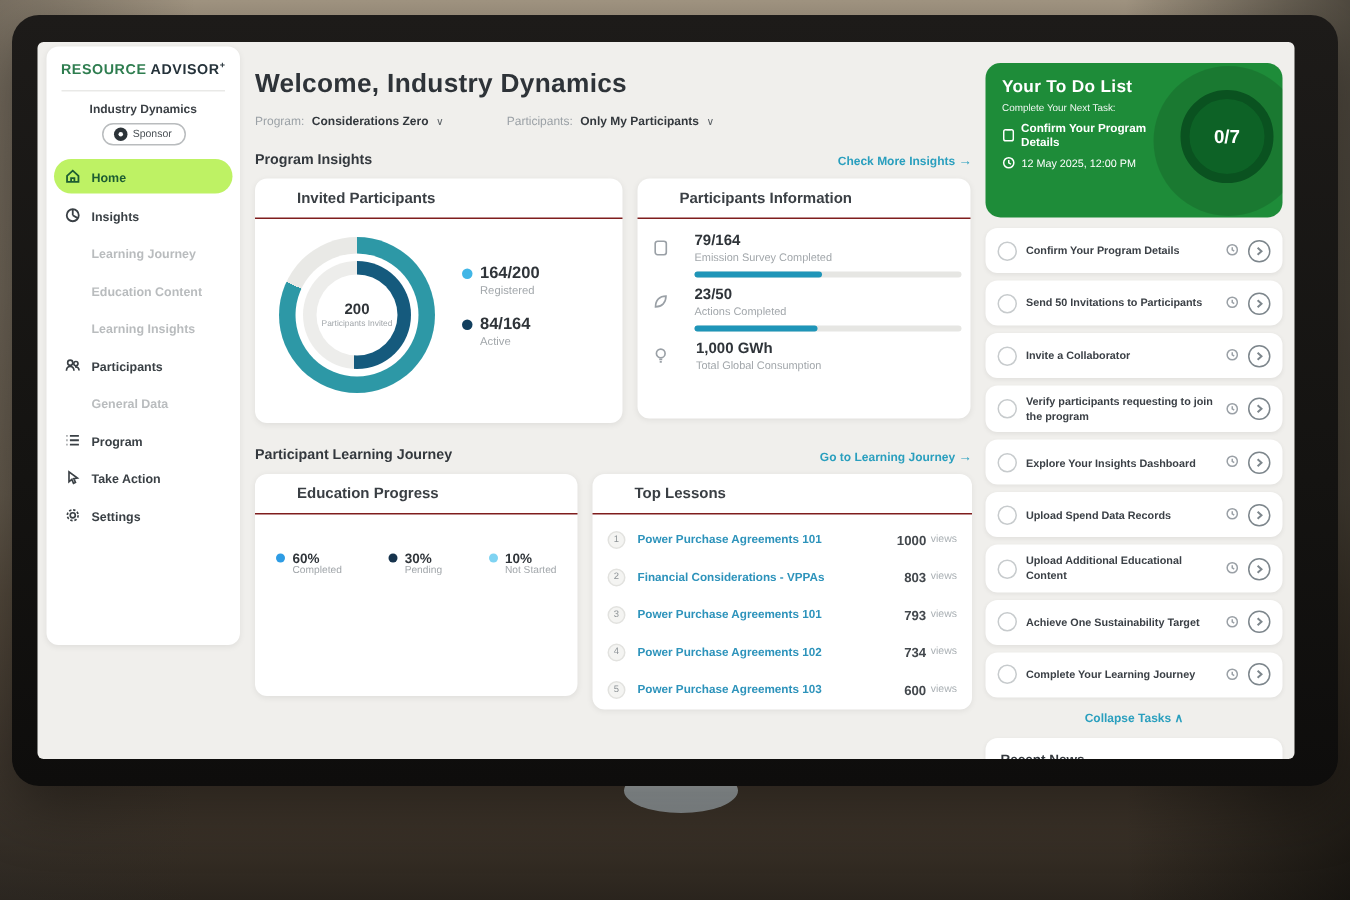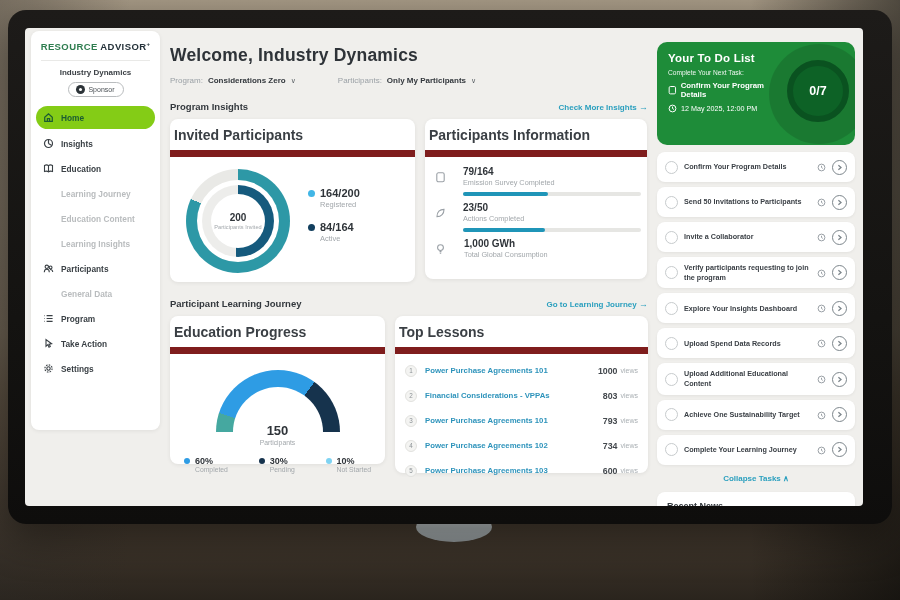--- a/index.html
+++ b/index.html
@@ -31,41 +31,41 @@
     display:flex; align-items:center; justify-content:center; gap:3px; padding:2px 0; }
   .sponsor-pill .dot { width:9px; height:9px; border-radius:50%; background:#2c3338; position:relative; }
   .sponsor-pill .dot::after { content:""; position:absolute; left:3px; top:3px; width:3px; height:3px;
     background:#fff; border-radius:50%; }
   .sponsor-pill span.lbl { font-size:7px; color:#4a5055; }
   .menu { margin-top:9px; }
   .menu-item { height:25px; display:flex; align-items:center; gap:7px; padding:0 12px; font-size:8.3px;
     font-weight:bold; color:#3a4045; cursor:pointer; }
   .menu-item .mi { width:11px; height:11px; flex:0 0 11px; }
   .menu-item.sub { padding-left:30px; color:#b9bcbe; font-weight:bold; }
-  .menu-item.active { background:#84cc16; border-radius:13px; margin:0 5px; padding:0 7px; color:#1c5c32; height:23px;text-align:center; }
+  .menu-item.active { background:#bef264; border-radius:13px; margin:0 5px; padding:0 7px; color:#1c5c32; height:23px;text-align:center; }
   .menu-item.active + * { margin-top:2px; }
   svg.icon { display:block; }
 
   
   .main { position:absolute; left:145px; top:0; width:478px; height:478px; }
   .page-title { margin-top:17px; font-size:17.5px; font-weight:bold; color:#2e3338; letter-spacing:.2px; }
   .filters { display:flex; gap:42px; margin-top:10px; align-items:center; }
   .filter { display:flex; align-items:center; gap:5px; font-size:8px; }
   .filter .flabel { color:#9ba1a6; }
   .filter .fvalue { font-weight:bold; color:#33383d; }
   .filter .chev { font-size:7px; color:#5b6166; }
 
   .section-row { display:flex; justify-content:space-between; align-items:center; margin-top:16px; }
   .section-title { font-size:9.5px; font-weight:bold; color:#33383d; }
   .section-link { font-size:8px; font-weight:bold; color:#2a9fbe; cursor:pointer; }
   .section-link .arr { font-size:9px; }
 
   .cards-row { display:flex; gap:10px; margin-top:7px; align-items:flex-start; }
   .card { background:#fff; border-radius:8px; box-shadow:0 1px 4px rgba(0,0,0,.07); }
-  .card-title { font-size:14px; font-weight:bold; color:#3a3f44; padding:8px 10px 7px 4px; border-bottom:7px solid #7f1d1d; }
+  .card-title { font-size:10px; font-weight:bold; color:#3a3f44; padding:8px 10px 7px 28px; border-bottom:1px solid #7f1d1d; }
 
   
   .card-invited { width:245px; height:163px; }
   .invited-body { display:flex; align-items:center; padding:12px 0 0 16px; }
   .donut { position:relative; width:104px; height:104px; }
   .ring { position:absolute; border-radius:50%; }
   .ring-outer { left:0; top:0; width:104px; height:104px; }
   .ring-outer-hole { left:11px; top:11px; width:82px; height:82px; background:#fff; }
   .ring-inner { left:16px; top:16px; width:72px; height:72px; }
   .ring-inner-hole { left:25px; top:25px; width:54px; height:54px; background:#fff;
@@ -173,29 +173,20 @@
       </div>
       <div class="menu-item">
         <span class="mi">
               <svg class="icon" width="11" height="11" viewBox="0 0 11 11" fill="none" stroke="#3a4045" stroke-width="1.2">
                 <circle cx="5.5" cy="5.5" r="4"></circle>
                 <path d="M5.5 5.5 V1.5 M5.5 5.5 L8.8 7.4"></path>
               </svg>
             </span>
         <span>Insights</span>
       </div>
-      <div class="menu-item">
-        <span class="mi">
-              <svg class="icon" width="11" height="11" viewBox="0 0 11 11" fill="none" stroke="#3a4045" stroke-width="1.1">
-                <path d="M1.5 2.4 C3 1.7 4.6 1.9 5.5 2.7 C6.4 1.9 8 1.7 9.5 2.4 V8.4 C8 7.9 6.4 8.1 5.5 8.9 C4.6 8.1 3 7.9 1.5 8.4 Z"></path>
-                <path d="M5.5 2.7 V8.9"></path>
-              </svg>
-            </span>
-        <span>Education</span>
-      </div>
       <div class="menu-item sub">
         <span>Learning Journey</span>
       </div>
       <div class="menu-item sub">
         <span>Education Content</span>
       </div>
       <div class="menu-item sub">
         <span>Learning Insights</span>
       </div>
       <div class="menu-item">
@@ -344,30 +335,20 @@
       <span class="section-link">
         <span>Go to Learning Journey</span>
         <span class="arr">→</span>
       </span>
     </div>
 
     <div class="cards-row">
 
       <div class="card card-edu">
         <div class="card-title">Education Progress</div>
-        <div class="gauge-wrap">
-          <div class="gauge-clip">
-            <div class="gauge" id="gauge-arc" style="background: conic-gradient(from 270deg, rgb(69, 168, 160) 0%, rgb(69, 168, 160) 5%, rgb(46, 156, 228) 5%, rgb(46, 156, 228) 35%, rgb(22, 51, 77) 35%, rgb(22, 51, 77) 50%, transparent 50%, transparent 100%);"></div>
-            <div class="gauge-hole"></div>
-          </div>
-          <div class="gauge-center">
-            <div class="gauge-value">150</div>
-            <div class="gauge-label">Participants</div>
-          </div>
-        </div>
         <div class="gauge-legend">
           <div class="gl-entry">
             <div class="legend-top">
                   <span class="legend-dot" id="gdot-0" style="background: rgb(46, 156, 228);"></span>
               <span class="legend-value">60%</span>
                 </div>
             <div class="legend-label">Completed</div>
           </div>
           <div class="gl-entry">
             <div class="legend-top">

